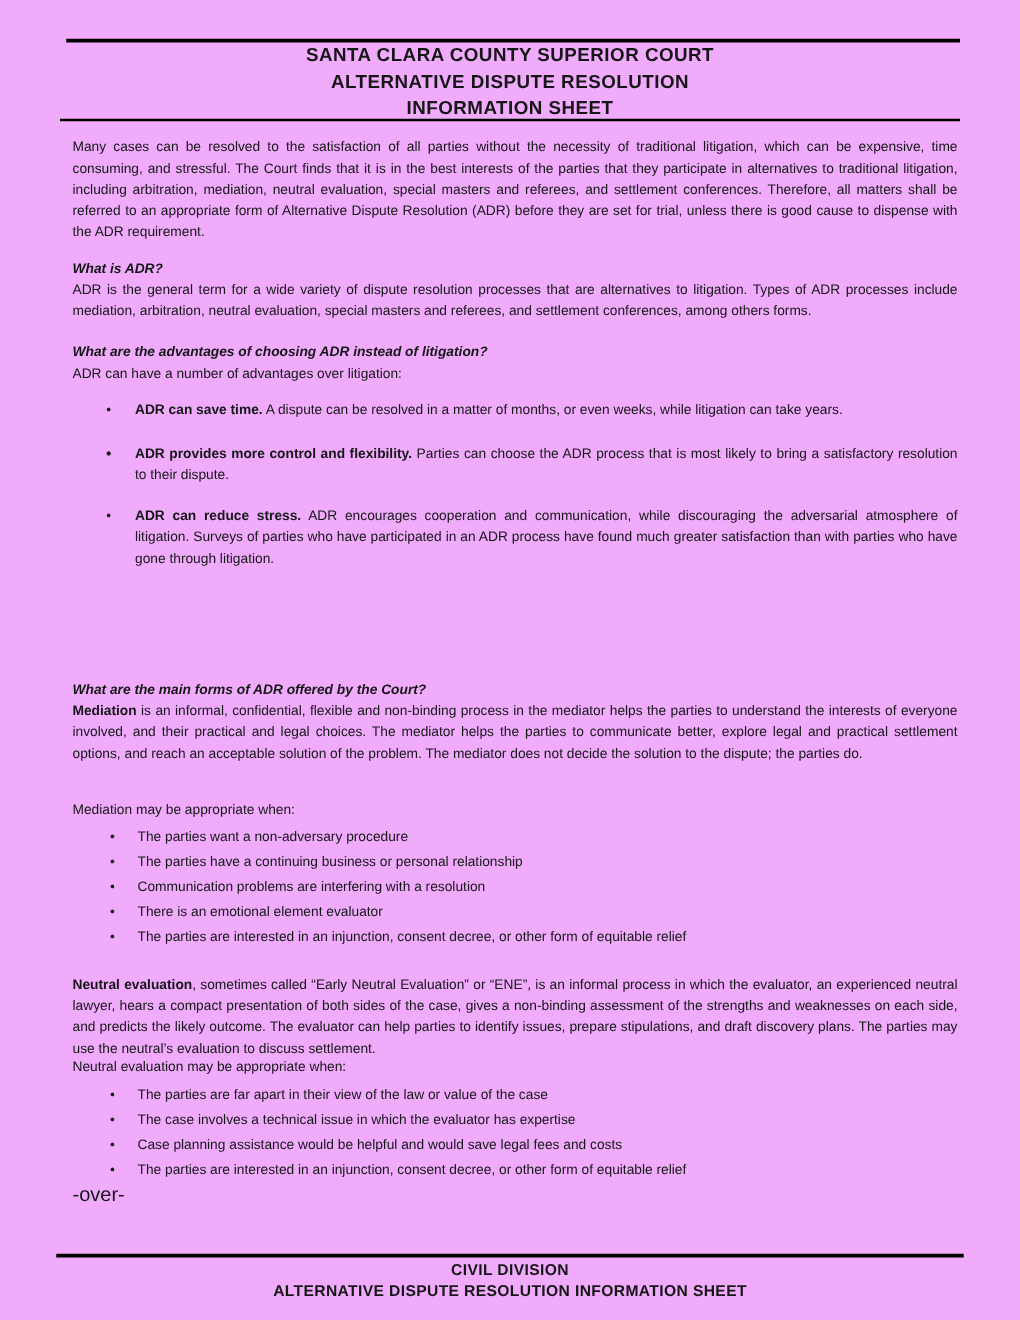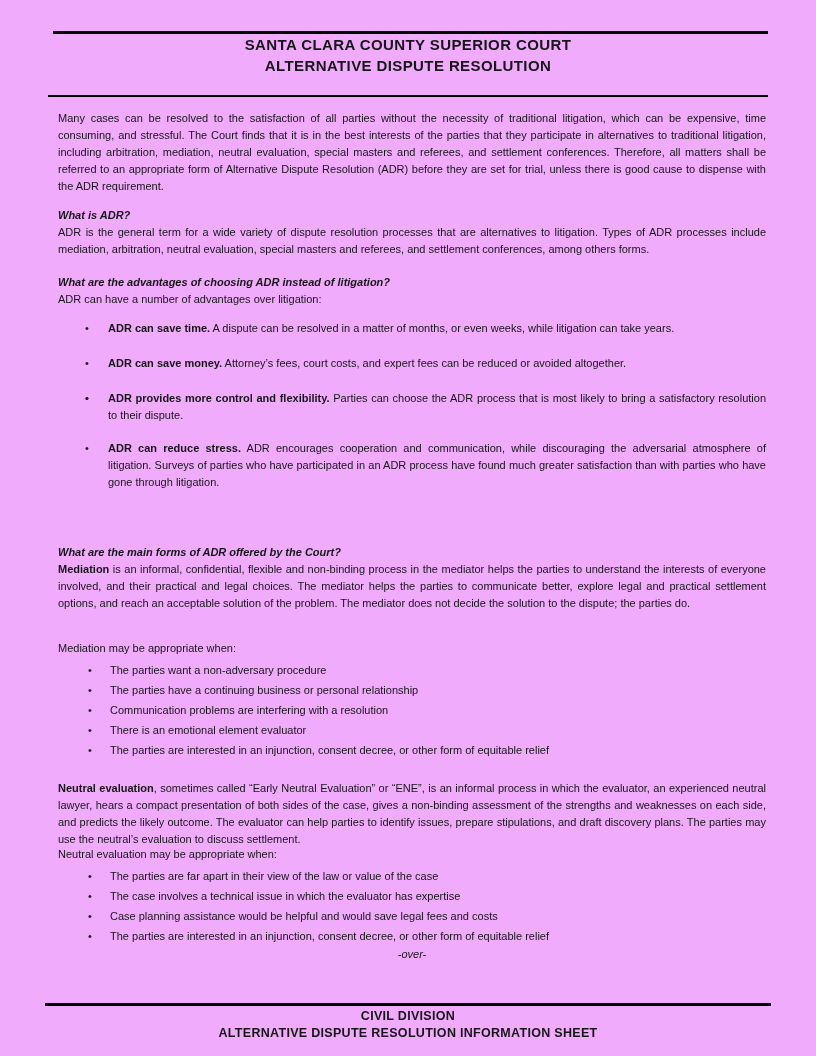--- a/index.html
+++ b/index.html
@@ -29,59 +29,59 @@
   }
   .plain-line{position:absolute;left:0;right:0;font-size:11px;line-height:17px;}
   .adv-list{position:absolute;left:0;right:0;}
   .adv-item{position:relative;padding-left:50px;text-align:justify;font-size:11px;line-height:17px;}
   .adv-item .bullet{position:absolute;left:27px;top:0;}
   .mb18{margin-bottom:18px;}
   .mb16{margin-bottom:16px;}
   .when-list{position:absolute;left:0;right:0;}
   .when-item{position:relative;padding-left:52px;font-size:11px;line-height:20px;}
   .when-item .bullet{position:absolute;left:30px;top:0;}
-  .over{position:absolute;left:0;right:0;text-align:center;font-style:italic;font-size:11px;}
+  .over{position:absolute;left:0;right:0;font-size:16px;}
   .footer-form{position:absolute;left:58px;top:1068px;font-size:11px;color:#222;}
   .footer-title{
     position:absolute;left:0;right:0;top:1008px;
     text-align:center;font-weight:bold;font-size:12.5px;line-height:17px;
     letter-spacing:.3px;
   }
   b{font-weight:bold;}
 </style>
 </head>
 <body>
 
 <div class="page">
 
   <div class="rule rule-header-top"></div>
   <div class="doc-title">
     <div>SANTA CLARA COUNTY SUPERIOR COURT</div>
     <div>ALTERNATIVE DISPUTE RESOLUTION</div>
+    <div>INFORMATION SHEET</div>
   </div>
   <div class="rule rule-header-bottom"></div>
 
   <div class="content">
 
     <div class="para" style="top:110px;">Many cases can be resolved to the satisfaction of all parties without the necessity of traditional litigation, which can be expensive, time consuming, and stressful. The Court finds that it is in the best interests of the parties that they participate in alternatives to traditional litigation, including arbitration, mediation, neutral evaluation, special masters and referees, and settlement conferences. Therefore, all matters shall be referred to an appropriate form of Alternative Dispute Resolution (ADR) before they are set for trial, unless there is good cause to dispense with the ADR requirement.</div>
 
     <div class="heading" style="top:207px;">What is ADR?</div>
     <div class="para" style="top:224px;">ADR is the general term for a wide variety of dispute resolution processes that are alternatives to litigation. Types of ADR processes include mediation, arbitration, neutral evaluation, special masters and referees, and settlement conferences, among others forms.</div>
 
     <div class="heading" style="top:274px;">What are the advantages of choosing ADR instead of litigation?</div>
     <div class="plain-line" style="top:291px;">ADR can have a number of advantages over litigation:</div>
 
     <div class="adv-list" style="top:320px;">
       <div class="adv-item mb18">
         <span class="bullet">•</span>
         <span><b>ADR can save time.</b><span> A dispute can be resolved in a matter of months, or even weeks, while litigation can take years.</span></span>
       </div>
       <div class="adv-item mb18">
         <span class="bullet">•</span>
-        <span><b>ADR can save money.</b><span> Attorney’s fees, court costs, and expert fees can be reduced or avoided altogether.</span></span>
       </div>
       <div class="adv-item mb16">
         <span class="bullet">•</span>
       </div>
       <div class="adv-item mb16">
         <span class="bullet">•</span>
         <span><b>ADR provides more control and flexibility.</b><span> Parties can choose the ADR process that is most likely to bring a satisfactory resolution to their dispute.</span></span>
       </div>
       <div class="adv-item">
         <span class="bullet">•</span>

